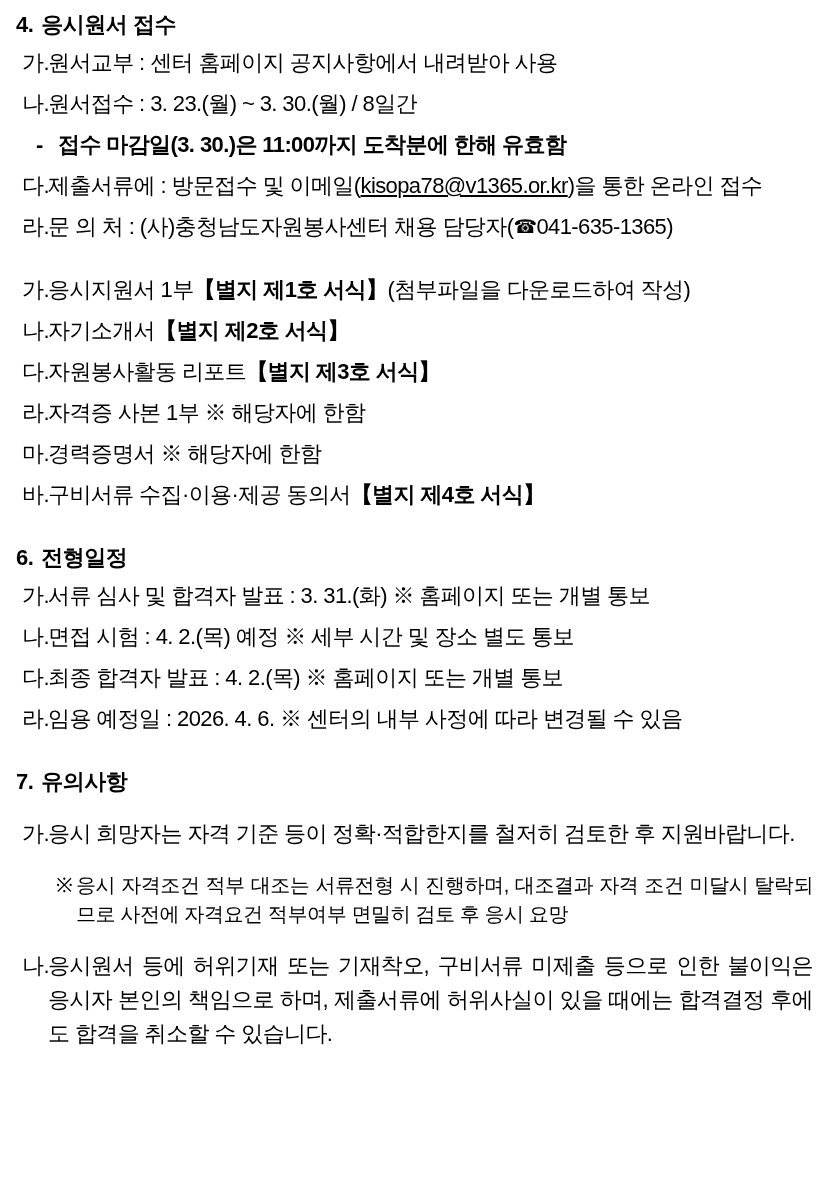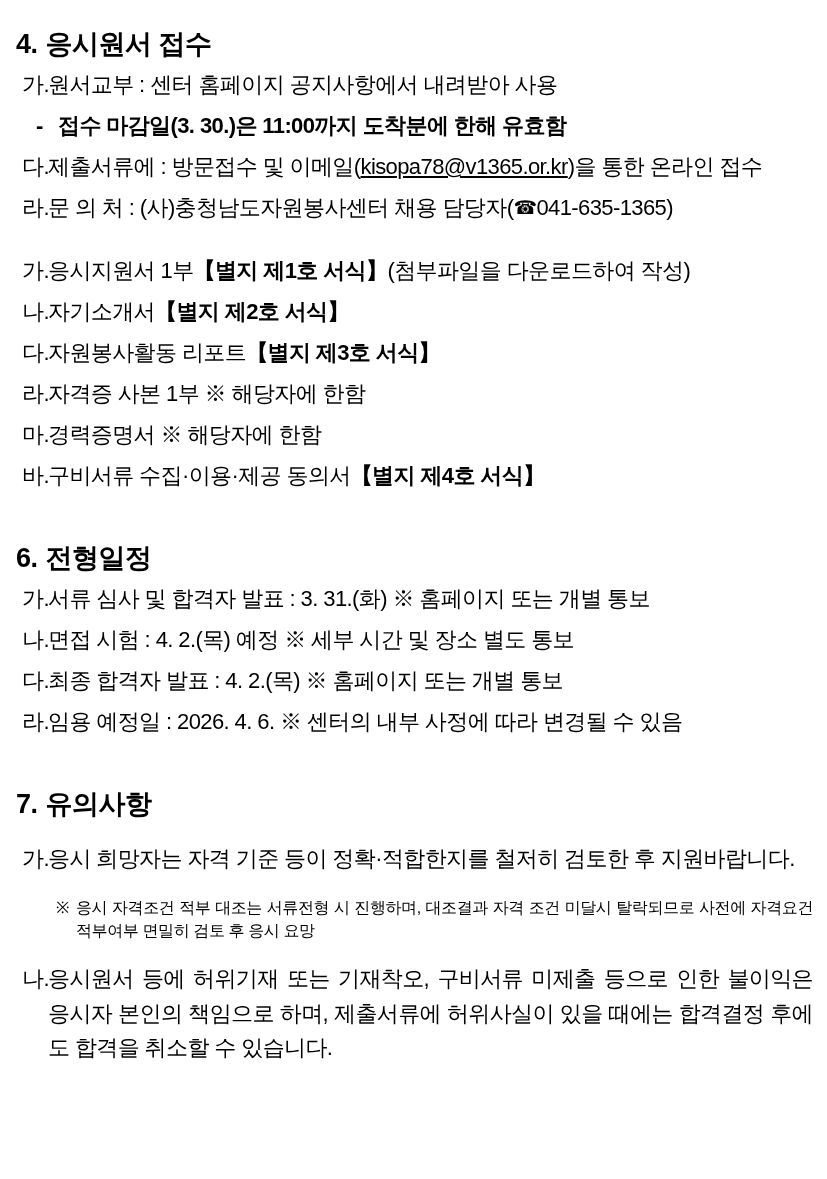--- a/index.html
+++ b/index.html
@@ -17,24 +17,24 @@
     height: 1179px;
     background: #ffffff;
     padding: 10px 14px 0 14px;
     box-sizing: border-box;
     overflow: hidden;
   }
   .section {
     margin-bottom: 2px;
   }
   .sec-title {
-    font-size: 27px;
+    font-size: 22px;
     font-weight: bold;
     letter-spacing: -0.5px;
-    margin: 16px 0 8px 2px;
+    margin: 0 0 8px 2px;
     white-space: nowrap;
   }
   .sec-title .num {
     margin-right: 8px;
   }
   .item {
     font-size: 22px;
     letter-spacing: -0.6px;
     margin: 0 0 11px 0;
     padding-left: 34px;
@@ -54,21 +54,21 @@
     margin-left: -22px;
   }
   b.bold {
     font-weight: bold;
   }
   .link {
     text-decoration: underline;
   }
   .gap-md { height: 22px; }
   .note {
-    font-size: 16px;
+    font-size: 20px;
     letter-spacing: -0.4px;
     margin: -2px 0 10px 0;
     padding-left: 62px;
     line-height: 1.45;
   }
   .note .star {
     display: inline-block;
     width: 20px;
     margin-left: -20px;
   }
@@ -98,20 +98,23 @@
 <body>
 
 <div class="page">
 
   <div class="section">
     <div class="sec-title">
       <span class="num">4.</span><span>응시원서  접수</span>
     </div>
     <p class="item">
       <span class="mark">가.</span><span>원서교부 :  센터  홈페이지  공지사항에서  내려받아  사용</span>
+    </p>
+    <p class="item">
+      <span class="mark">나.</span><span>원서접수 :  3.  23.(월)  ~  3.  30.(월)  /  8일간</span>
     </p>
     <p class="item dash">
       <span class="mark">-</span><span>접수  마감일(3.  30.)은  11:00까지  도착분에  한해  유효함</span>
     </p>
     <p class="item">
       <span class="mark">다.</span><span>제출서류에 :  방문접수 및 이메일(</span><span class="link">kisopa78@v1365.or.kr</span><span>)을 통한 온라인 접수</span>
     </p>
     <p class="item">
       <span class="mark">라.</span><span>문 의 처 :  (사)충청남도자원봉사센터  채용  담당자(</span><span class="phone-ico">☎</span><span>041-635-1365)</span>
     </p>

